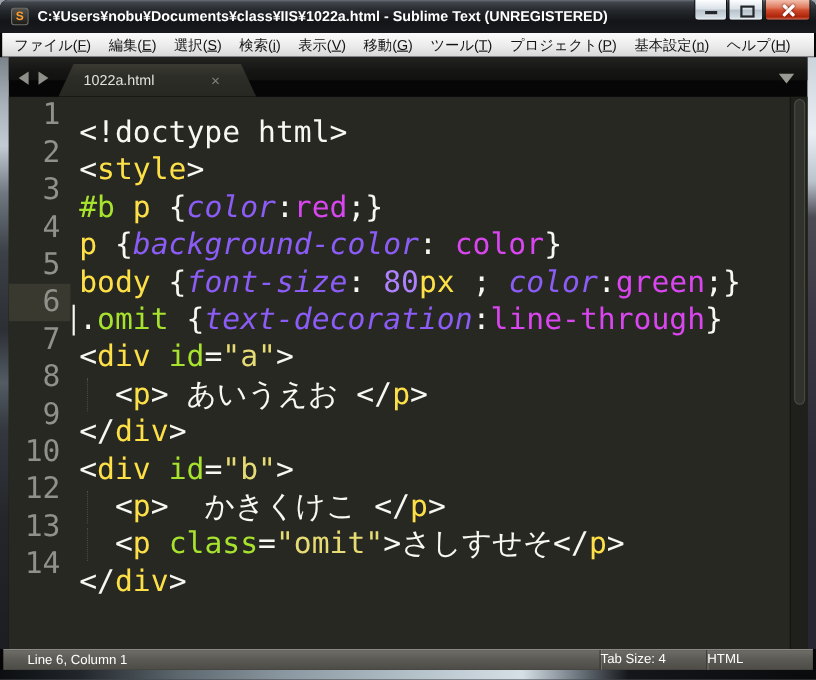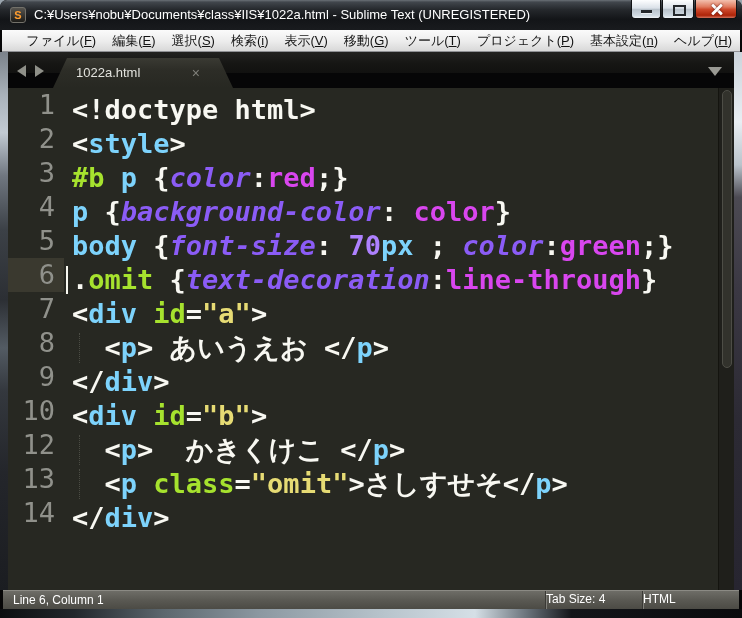--- a/index.html
+++ b/index.html
@@ -5,37 +5,37 @@
   html,body{margin:0;padding:0;background:#9aa4ad;}
   .window{position:relative;width:742px;height:618px;background:#060607;border-radius:7px 7px 0 0;
     overflow:hidden;font-family:"Liberation Sans",sans-serif;}
 
   
   .titlebar{position:absolute;top:0;left:0;width:742px;height:30px;border-radius:7px 7px 0 0;
     background:linear-gradient(180deg,#6b7177 0%,#41464c 7%,#25282c 32%,#131518 64%,#191b1e 100%);}
   .app-icon{position:absolute;left:10px;top:7px;width:16px;height:16px;border-radius:3px;box-sizing:border-box;
     background:linear-gradient(180deg,#56544f,#1d1c19);border:1px solid #73716a;color:#ff9d2e;
     font-weight:bold;font-size:11px;line-height:14px;text-align:center;}
-  .title-text{position:absolute;left:34px;top:0;line-height:30px;color:#ffffff;font-size:13px;white-space:nowrap;}
+  .title-text{position:absolute;left:34px;top:0;line-height:30px;color:#ffffff;font-size:13px;white-space:nowrap;font-weight:bold;}
   .win-controls{position:absolute;top:0;right:5px;display:flex;gap:1px;}
   .wbtn{height:19px;box-sizing:border-box;border:1px solid #101214;border-top:none;position:relative;}
   .wbtn.min{width:30px;border-radius:0 0 3px 4px;background:linear-gradient(180deg,#fdfeff 0%,#dae1e8 45%,#b9c3cc 52%,#cfd9e1 85%,#eef3f7 100%);}
   .wbtn.max{width:32px;border-radius:0 0 3px 3px;background:linear-gradient(180deg,#fdfeff 0%,#dae1e8 45%,#b9c3cc 52%,#cfd9e1 85%,#eef3f7 100%);}
   .wbtn.close{width:42px;border-radius:0 0 4px 4px;background:linear-gradient(180deg,#f3c0ae 0%,#e07a5e 38%,#cf4a2c 52%,#ad2409 85%,#d2705a 100%);}
   .glyph-min{position:absolute;left:9px;bottom:5px;width:11px;height:3px;background:#23272b;box-shadow:0 1px 0 rgba(255,255,255,.6);}
   .glyph-max{position:absolute;left:10px;top:5px;width:9px;height:7px;border:2px solid #23272b;box-shadow:0 1px 0 rgba(255,255,255,.5);}
   .glyph-close{position:absolute;left:14px;top:8px;width:14px;height:3px;background:#ffffff;border-radius:1px;
     transform:rotate(45deg);box-shadow:0 0 2px #5a0d00;}
   .glyph-close::after{content:"";position:absolute;left:0;top:0;width:14px;height:3px;background:#ffffff;border-radius:1px;
     transform:rotate(-90deg);box-shadow:0 0 2px #5a0d00;}
 
   
   .menubar{position:absolute;top:30px;left:2px;width:738px;height:22px;box-sizing:border-box;
     background:linear-gradient(180deg,#fbfbfb 0%,#ececec 55%,#d8d8d8 100%);
-    border-bottom:1px solid #8f9094;display:flex;align-items:stretch;font-size:13px;color:#141414;padding-left:3px;justify-content:flex-end;}
+    border-bottom:1px solid #8f9094;display:flex;align-items:stretch;font-size:13px;color:#141414;padding-left:3px;}
   .menu-item{padding:0 8px;line-height:21px;white-space:nowrap;}
   .menu-item u{text-decoration:underline;}
 
   
   .frame-left{position:absolute;left:0;top:52px;width:8px;height:538px;
     background:linear-gradient(180deg,#7b828a 0%,#a9b2ba 8%,#c2cbd3 15%,#707780 23%,#3c4147 33%,#2c2f34 46%,#535b63 55%,#34383e 63%,#24262b 78%,#1b1d21 100%);}
   .frame-right{position:absolute;left:734px;top:52px;width:8px;height:538px;
     background:linear-gradient(180deg,#ccd4db 0%,#e9eef3 13%,#bac3cb 21%,#4c4a53 27%,#3b3843 44%,#2c2a34 68%,#272530 100%);}
   .frame-bottom{position:absolute;left:0;top:609px;width:742px;height:9px;
     background:linear-gradient(90deg,#0c0e10 0%,#22272c 10%,#5c676e 22%,#8c98a1 35%,#b8c4cc 52%,#d5dfe6 64%,#6a737b 71%,#14161a 77%,#0a0b0d 100%);}
@@ -54,35 +54,35 @@
   .tab-close{position:absolute;right:33px;top:0;line-height:30px;color:#80807a;font-size:14px;}
   .tab-dropdown{position:absolute;right:12px;top:15px;width:0;height:0;
     border-left:7px solid transparent;border-right:7px solid transparent;border-top:9px solid #9a9a94;}
 
   
   .editor{position:absolute;left:8px;top:88px;width:726px;height:502px;background:#272822;
     font-family:"DejaVu Sans Mono",monospace;font-size:27px;}
   .gutter{position:absolute;left:0;top:0;width:56px;}
   .gut-num{height:34px;line-height:34px;text-align:right;padding-right:9px;color:#90918b;box-sizing:border-box;}
   .gut-num.cur{background:#3a392f;}
-  .code-lines{position:absolute;left:64px;top:5px;right:17px;font-weight:bold;}
+  .code-lines{position:absolute;left:64px;top:16px;right:17px;}
   .code-line{height:34px;line-height:34px;white-space:pre;position:relative;color:#f8f8f2;}
-  .tok-w{color:#f8f8f2}.tok-p{color:#7dd3fc}.tok-g{color:#a6e22e}.tok-c{color:#d946ef}
+  .tok-w{color:#f8f8f2}.tok-p{color:#fde047}.tok-g{color:#a6e22e}.tok-c{color:#d946ef}
   .tok-ci{color:#8b5cf6;font-style:italic}.tok-pu{color:#ae81ff}.tok-y{color:#e6db74}
   .caret{position:absolute;left:-6px;top:3px;width:2px;height:28px;background:#f8f8f0;}
   .indent-guide{position:absolute;left:7px;top:2px;bottom:2px;border-left:1px dotted #4b4c44;}
   .scrollbar{position:absolute;right:0;top:0;width:16px;height:502px;background:#1f1f1b;border-left:1px solid #14140f;box-sizing:border-box;}
   .scroll-thumb{position:absolute;left:3px;top:2px;width:10px;height:278px;border-radius:6px;
     background:#32322c;border:1px solid #4d4d46;box-sizing:border-box;}
 
   
   .statusbar{position:absolute;left:3px;top:590px;width:736px;height:19px;box-sizing:border-box;
     background:linear-gradient(180deg,#75746e 0%,#6e6d67 0%,#5a5953 50%,#4c4b45 100%);
     border-top:1px solid #8b8a84;color:#ffffff;font-size:12px;display:flex;align-items:center;}
-  .status-left{flex:1;padding-left:10px;}
+  .status-left{flex:1;padding-left:22px;}
   .status-cell{width:96px;text-align:left;height:100%;line-height:17px;
     border-left:1px solid #3a3935;box-shadow:inset 1px 0 0 #7f7e78;}
 </style>
 </head>
 <body>
 
 <div class="window">
 
   <div class="titlebar">
     <span class="app-icon">S</span>
@@ -141,21 +141,21 @@
         <div class="gut-num">10</div>
         <div class="gut-num">12</div>
         <div class="gut-num">13</div>
         <div class="gut-num">14</div>
       </div>
     <div class="code-lines">
         <div class="code-line"><span class="tok-w">&lt;!doctype html&gt;</span></div>
         <div class="code-line"><span class="tok-w">&lt;</span><span class="tok-p">style</span><span class="tok-w">&gt;</span></div>
         <div class="code-line"><span class="tok-g">#b</span><span class="tok-w"> </span><span class="tok-p">p</span><span class="tok-w"> {</span><span class="tok-ci">color</span><span class="tok-w">:</span><span class="tok-c">red</span><span class="tok-w">;}</span></div>
         <div class="code-line"><span class="tok-p">p</span><span class="tok-w"> {</span><span class="tok-ci">background-color</span><span class="tok-w">: </span><span class="tok-c">color</span><span class="tok-w">}</span></div>
-        <div class="code-line"><span class="tok-p">body</span><span class="tok-w"> {</span><span class="tok-ci">font-size</span><span class="tok-w">: </span><span class="tok-pu">70</span><span class="tok-p">px</span><span class="tok-w"> ; </span><span class="tok-ci">color</span><span class="tok-w">:</span><span class="tok-c">green</span><span class="tok-w">;}</span></div>
+        <div class="code-line"><span class="tok-p">body</span><span class="tok-w"> {</span><span class="tok-ci">font-size</span><span class="tok-w">: </span><span class="tok-pu">80</span><span class="tok-p">px</span><span class="tok-w"> ; </span><span class="tok-ci">color</span><span class="tok-w">:</span><span class="tok-c">green</span><span class="tok-w">;}</span></div>
         <div class="code-line"><span class="caret"></span><span class="tok-w">.</span><span class="tok-g">omit</span><span class="tok-w"> {</span><span class="tok-ci">text-decoration</span><span class="tok-w">:</span><span class="tok-c">line-through</span><span class="tok-w">}</span></div>
         <div class="code-line"><span class="tok-w">&lt;</span><span class="tok-p">div</span><span class="tok-w"> </span><span class="tok-g">id</span><span class="tok-w">=</span><span class="tok-y">"a"</span><span class="tok-w">&gt;</span></div>
         <div class="code-line"><span class="indent-guide"></span><span class="tok-w">  &lt;</span><span class="tok-p">p</span><span class="tok-w">&gt; あいうえお &lt;/</span><span class="tok-p">p</span><span class="tok-w">&gt;</span></div>
         <div class="code-line"><span class="tok-w">&lt;/</span><span class="tok-p">div</span><span class="tok-w">&gt;</span></div>
         <div class="code-line"><span class="tok-w">&lt;</span><span class="tok-p">div</span><span class="tok-w"> </span><span class="tok-g">id</span><span class="tok-w">=</span><span class="tok-y">"b"</span><span class="tok-w">&gt;</span></div>
         <div class="code-line"><span class="indent-guide"></span><span class="tok-w">  &lt;</span><span class="tok-p">p</span><span class="tok-w">&gt;  かきくけこ &lt;/</span><span class="tok-p">p</span><span class="tok-w">&gt;</span></div>
         <div class="code-line"><span class="indent-guide"></span><span class="tok-w">  &lt;</span><span class="tok-p">p</span><span class="tok-w"> </span><span class="tok-g">class</span><span class="tok-w">=</span><span class="tok-y">"omit"</span><span class="tok-w">&gt;さしすせそ&lt;/</span><span class="tok-p">p</span><span class="tok-w">&gt;</span></div>
         <div class="code-line"><span class="tok-w">&lt;/</span><span class="tok-p">div</span><span class="tok-w">&gt;</span></div>
       </div>
     <div class="scrollbar">

